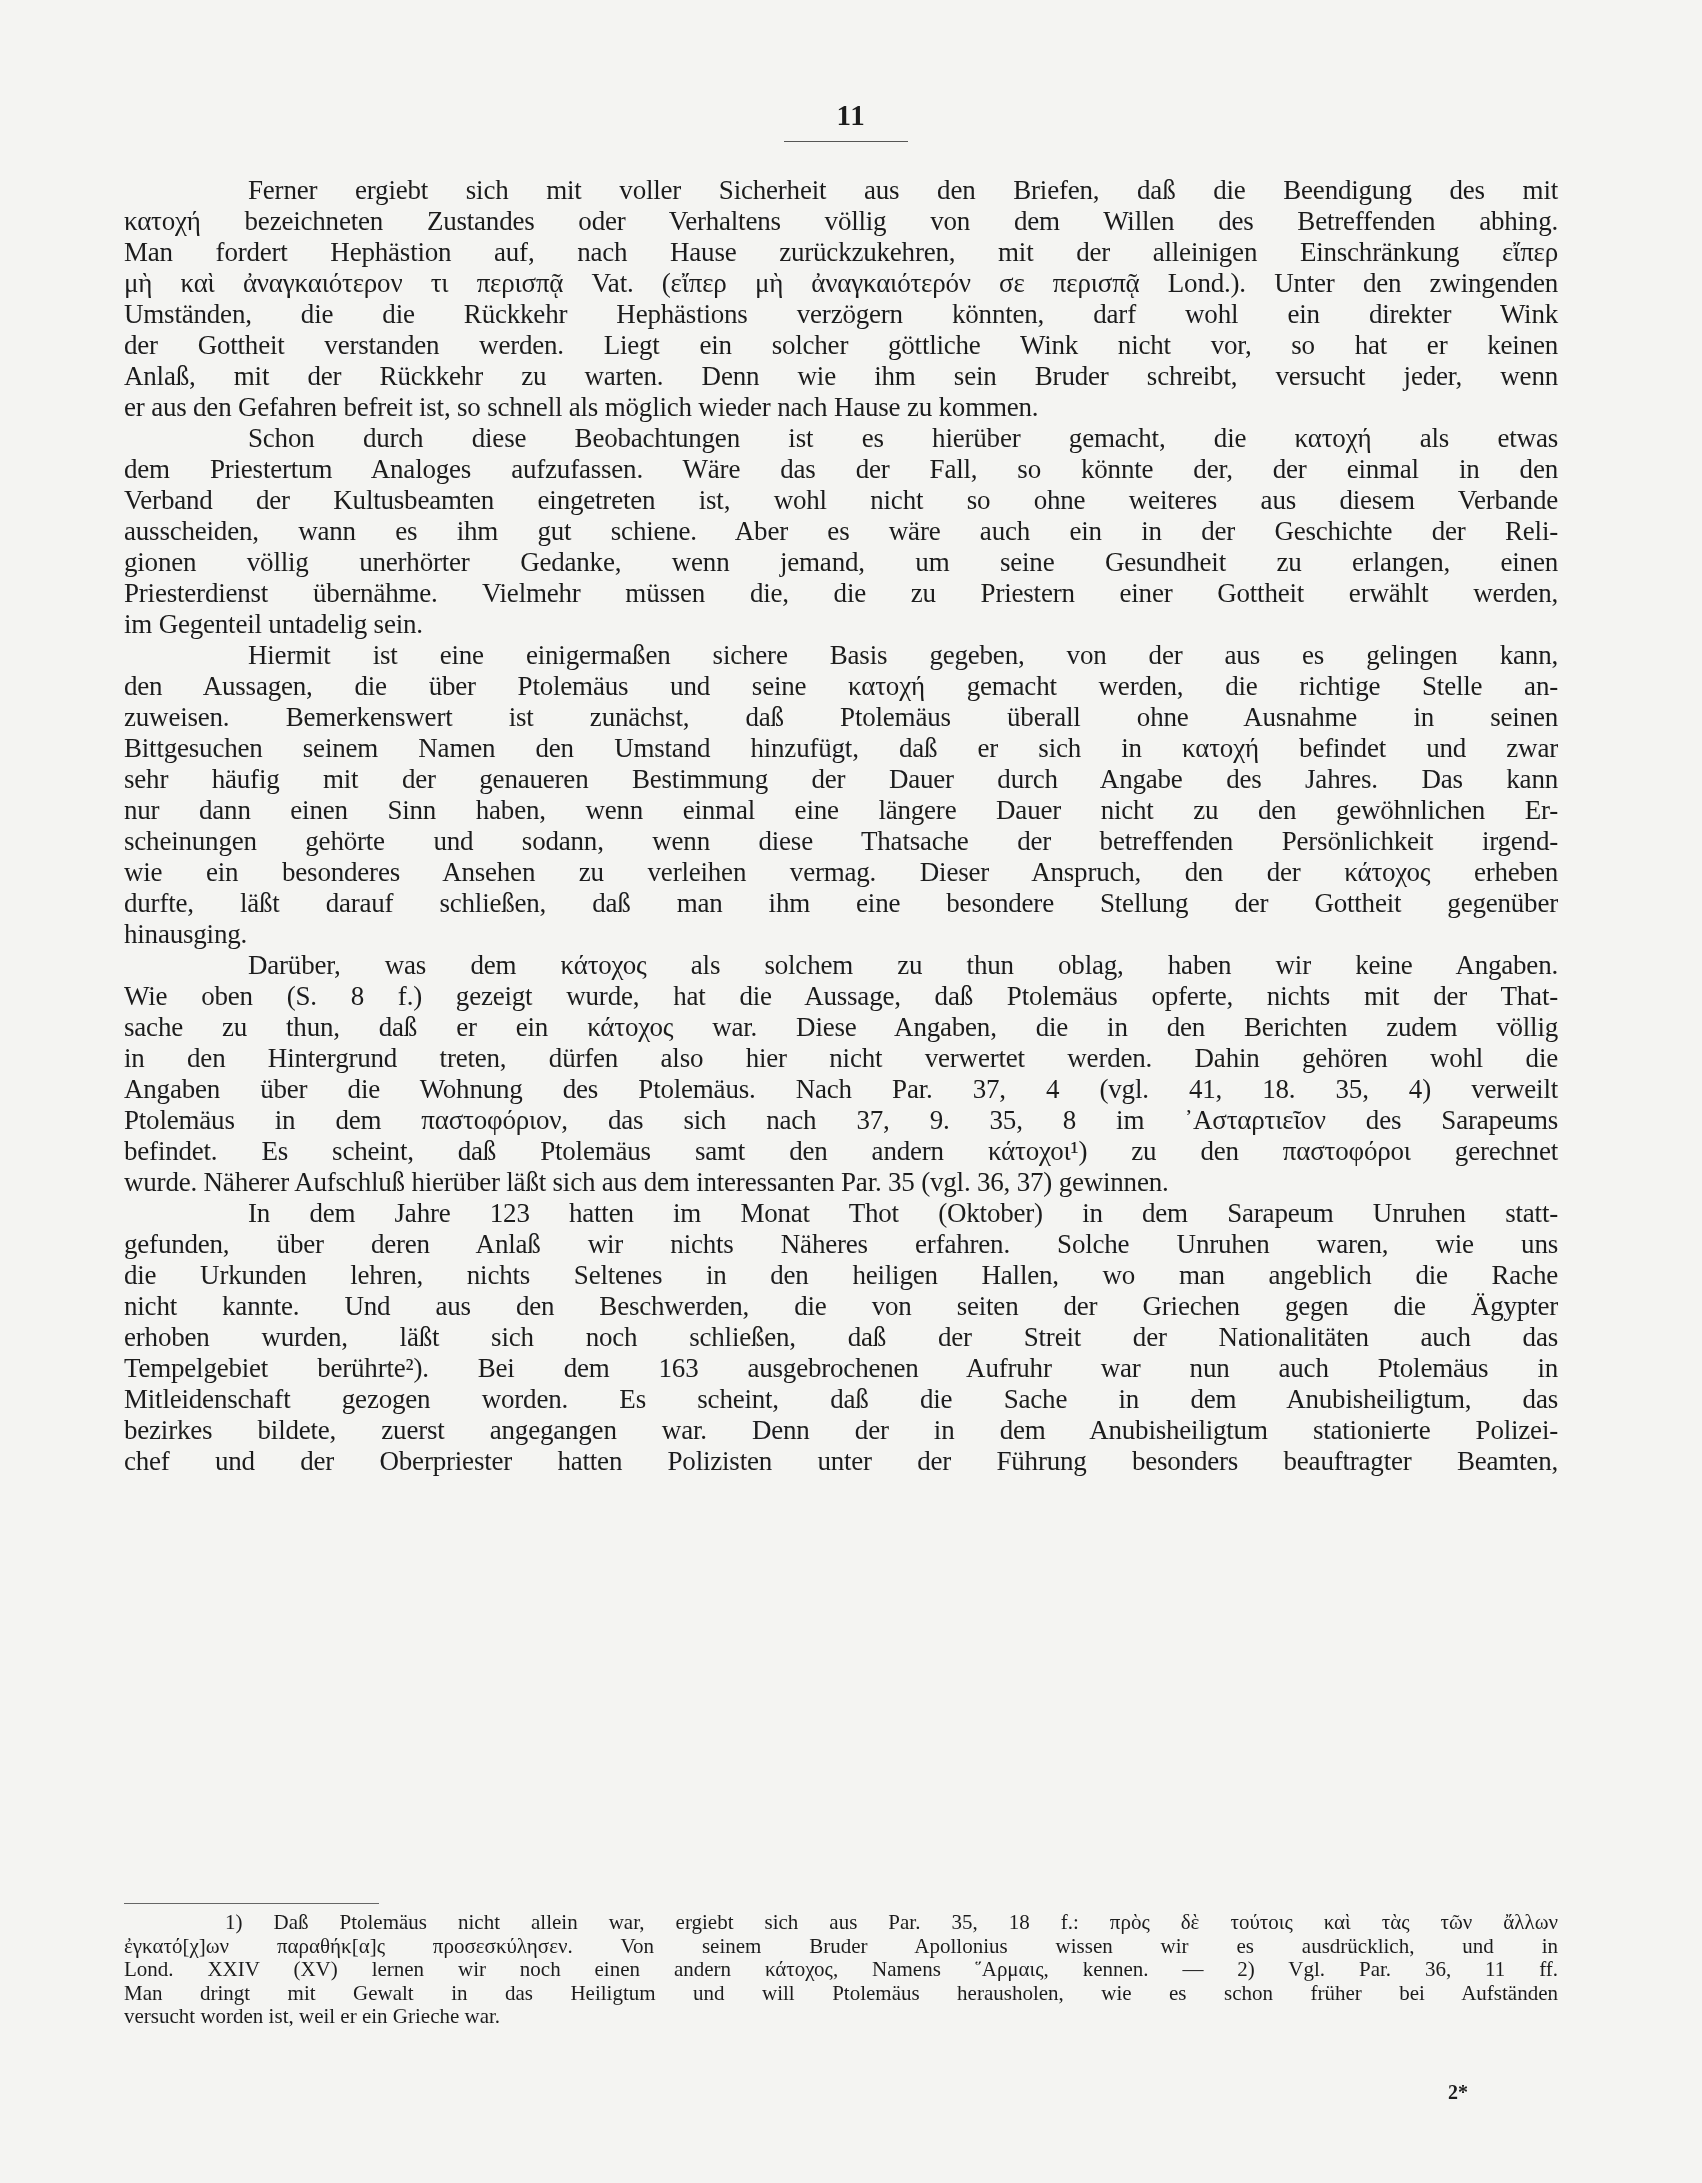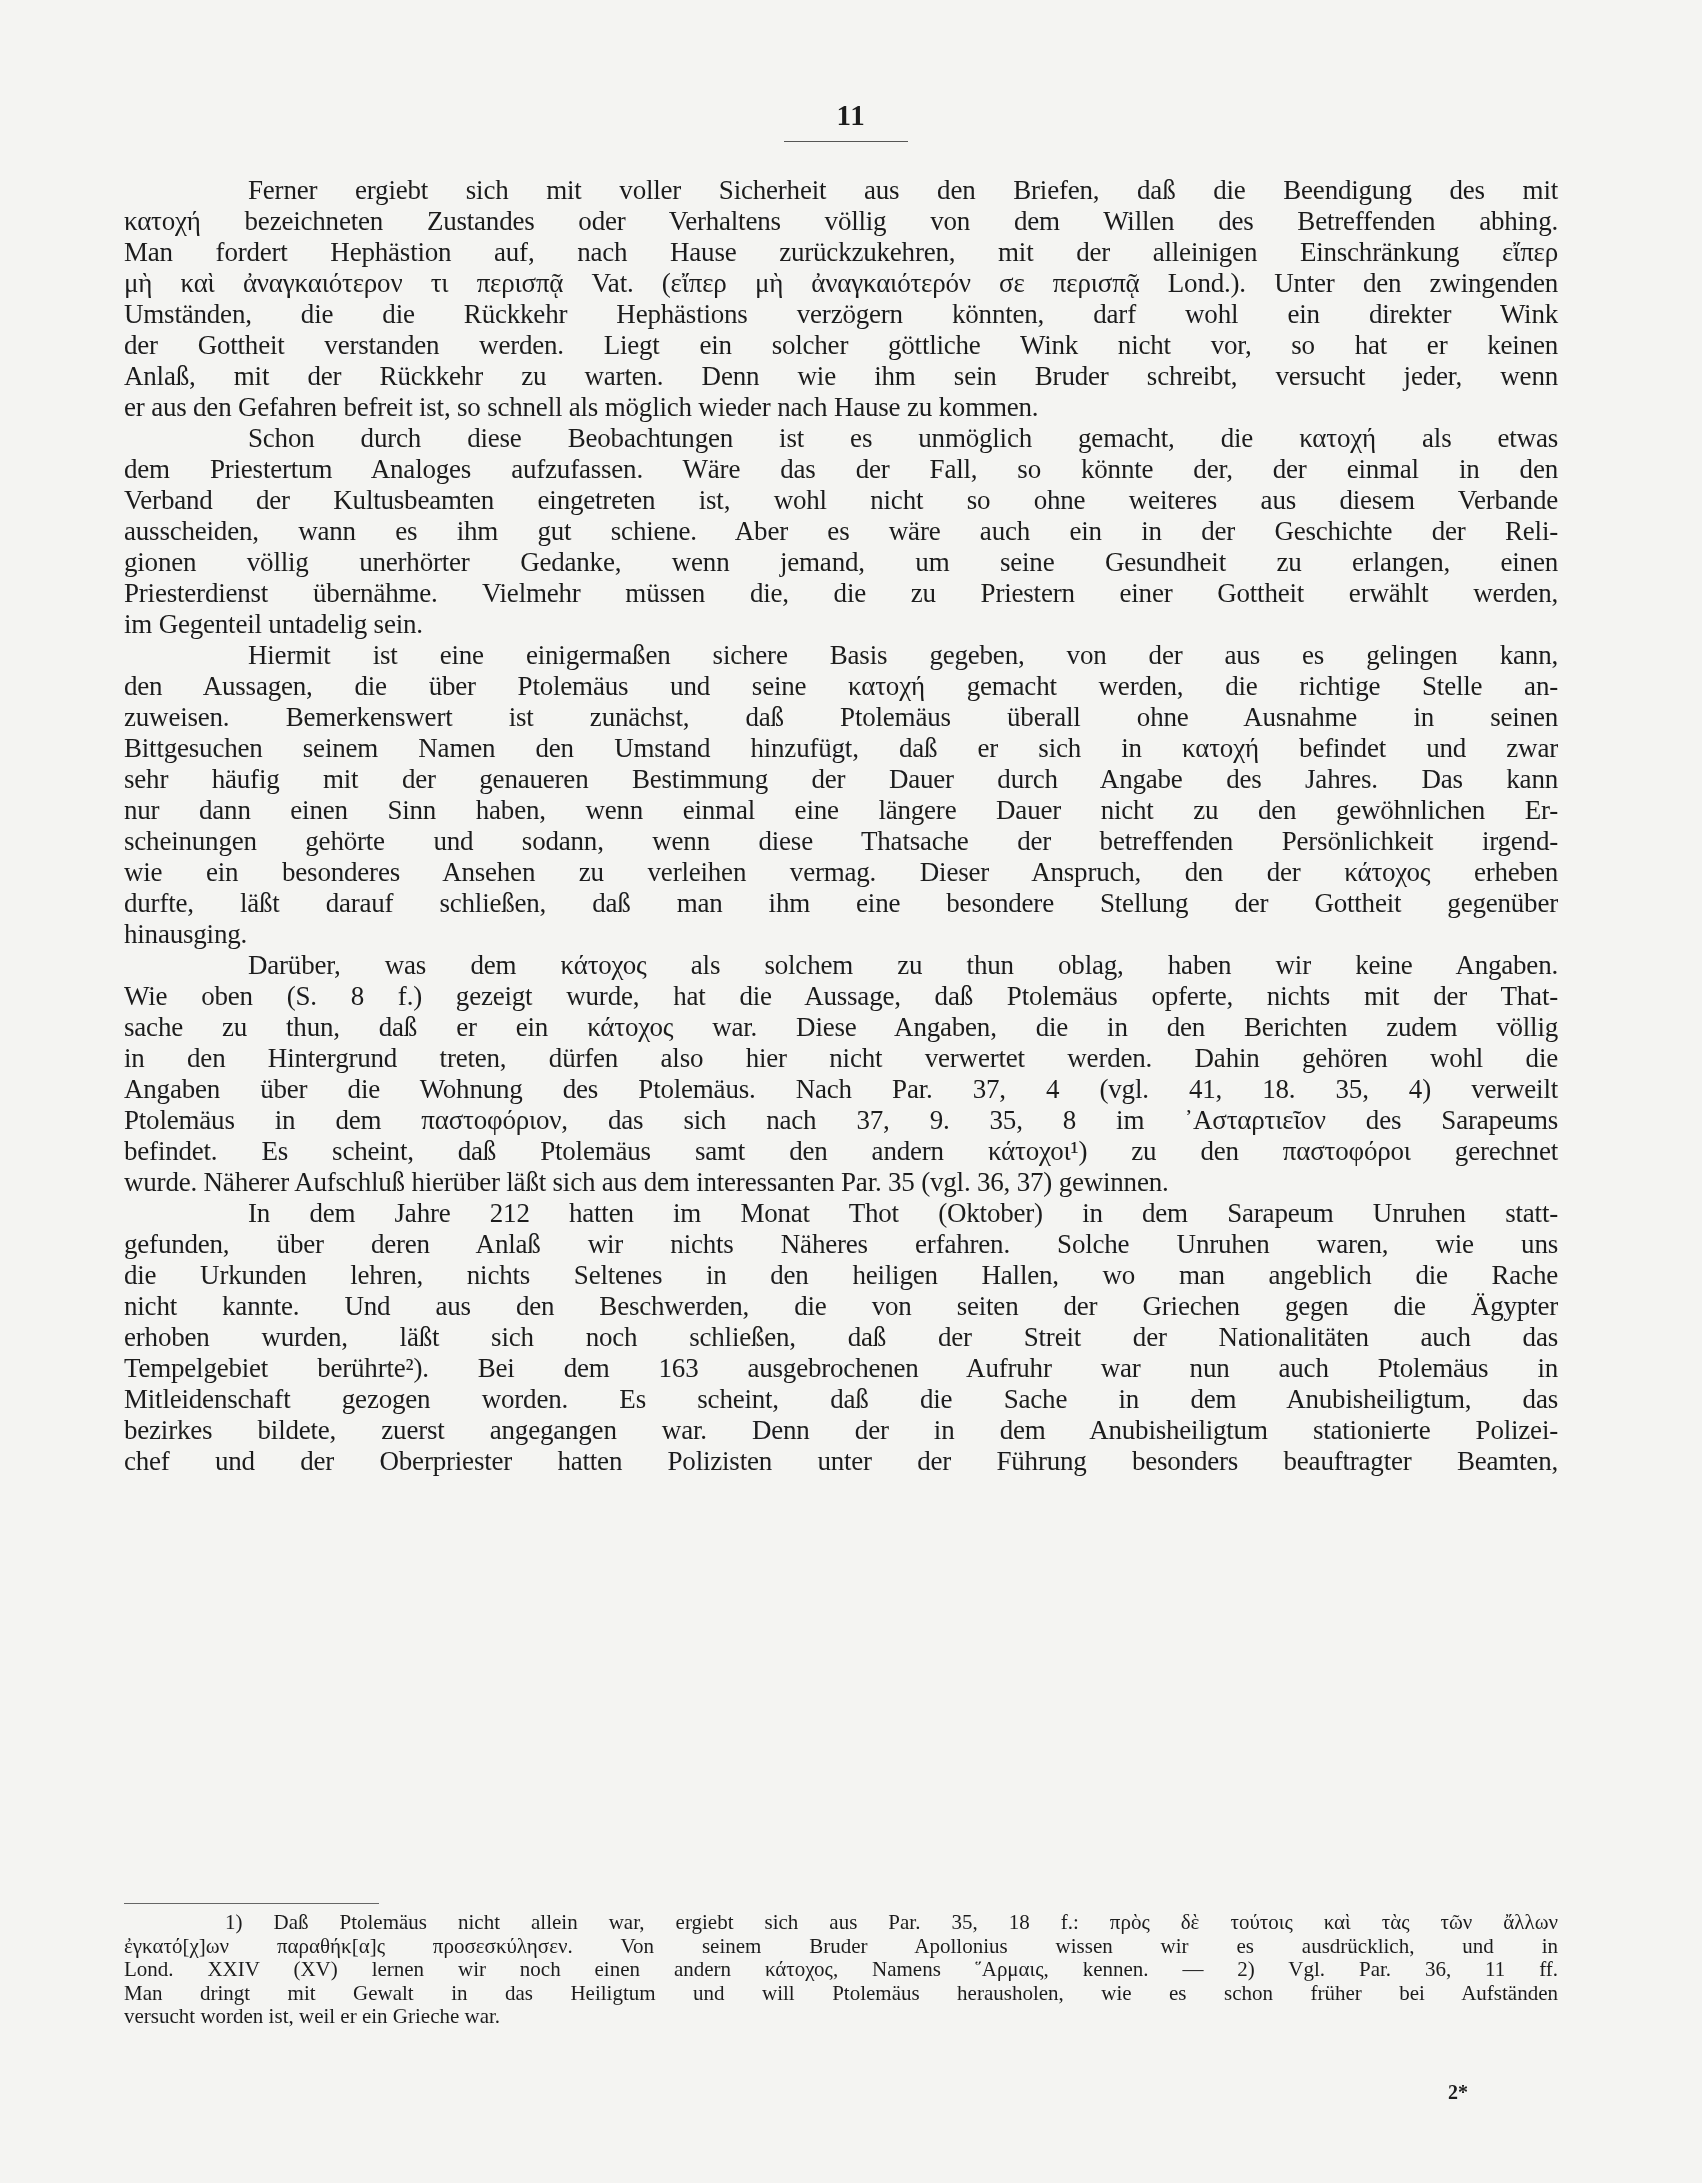--- a/index.html
+++ b/index.html
@@ -59,21 +59,21 @@
 
 <div class="body-text">
   <div class="line indent">Ferner ergiebt sich mit voller Sicherheit aus den Briefen, daß die Beendigung des mit</div>
   <div class="line">κατοχή bezeichneten Zustandes oder Verhaltens völlig von dem Willen des Betreffenden abhing.</div>
   <div class="line">Man fordert Hephästion auf, nach Hause zurückzukehren, mit der alleinigen Einschränkung εἴπερ</div>
   <div class="line">μὴ καὶ ἀναγκαιότερον τι περισπᾷ Vat. (εἴπερ μὴ ἀναγκαιότερόν σε περισπᾷ Lond.).  Unter den zwingenden</div>
   <div class="line">Umständen, die die Rückkehr Hephästions verzögern könnten, darf wohl ein direkter Wink</div>
   <div class="line">der Gottheit verstanden werden.  Liegt ein solcher göttliche Wink nicht vor, so hat er keinen</div>
   <div class="line">Anlaß, mit der Rückkehr zu warten.  Denn wie ihm sein Bruder schreibt, versucht jeder, wenn</div>
   <div class="line last">er aus den Gefahren befreit ist, so schnell als möglich wieder nach Hause zu kommen.</div>
-  <div class="line indent">Schon durch diese Beobachtungen ist es unmöglich gemacht, die κατοχή als etwas</div>
+  <div class="line indent">Schon durch diese Beobachtungen ist es hierüber gemacht, die κατοχή als etwas</div>
   <div class="line">dem Priestertum Analoges aufzufassen.  Wäre das der Fall, so könnte der, der einmal in den</div>
   <div class="line">Verband der Kultusbeamten eingetreten ist, wohl nicht so ohne weiteres aus diesem Verbande</div>
   <div class="line">ausscheiden, wann es ihm gut schiene.  Aber es wäre auch ein in der Geschichte der Reli-</div>
   <div class="line">gionen völlig unerhörter Gedanke, wenn jemand, um seine Gesundheit zu erlangen, einen</div>
   <div class="line">Priesterdienst übernähme.  Vielmehr müssen die, die zu Priestern einer Gottheit erwählt werden,</div>
   <div class="line last">im Gegenteil untadelig sein.</div>
   <div class="line indent">Hiermit ist eine einigermaßen sichere Basis gegeben, von der aus es gelingen kann,</div>
   <div class="line">den Aussagen, die über Ptolemäus und seine κατοχή gemacht werden, die richtige Stelle an-</div>
   <div class="line">zuweisen.  Bemerkenswert ist zunächst, daß Ptolemäus überall ohne Ausnahme in seinen</div>
   <div class="line">Bittgesuchen seinem Namen den Umstand hinzufügt, daß er sich in κατοχή befindet und zwar</div>
@@ -84,21 +84,21 @@
   <div class="line">durfte, läßt darauf schließen, daß man ihm eine besondere Stellung der Gottheit gegenüber</div>
   <div class="line last">hinausging.</div>
   <div class="line indent">Darüber, was dem κάτοχος als solchem zu thun oblag, haben wir keine Angaben.</div>
   <div class="line">Wie oben (S. 8 f.) gezeigt wurde, hat die Aussage, daß Ptolemäus opferte, nichts mit der That-</div>
   <div class="line">sache zu thun, daß er ein κάτοχος war.  Diese Angaben, die in den Berichten zudem völlig</div>
   <div class="line">in den Hintergrund treten, dürfen also hier nicht verwertet werden.  Dahin gehören wohl die</div>
   <div class="line">Angaben über die Wohnung des Ptolemäus.  Nach Par. 37, 4 (vgl. 41, 18. 35, 4) verweilt</div>
   <div class="line">Ptolemäus in dem παστοφόριον, das sich nach 37, 9. 35, 8 im ᾿Ασταρτιεῖον des Sarapeums</div>
   <div class="line">befindet.  Es scheint, daß Ptolemäus samt den andern κάτοχοι¹) zu den παστοφόροι gerechnet</div>
   <div class="line last">wurde.  Näherer Aufschluß hierüber läßt sich aus dem interessanten Par. 35 (vgl. 36, 37) gewinnen.</div>
-  <div class="line indent">In dem Jahre 212 hatten im Monat Thot (Oktober) in dem Sarapeum Unruhen statt-</div>
+  <div class="line indent">In dem Jahre 123 hatten im Monat Thot (Oktober) in dem Sarapeum Unruhen statt-</div>
   <div class="line">gefunden, über deren Anlaß wir nichts Näheres erfahren.  Solche Unruhen waren, wie uns</div>
   <div class="line">die Urkunden lehren, nichts Seltenes in den heiligen Hallen, wo man angeblich die Rache</div>
   <div class="line">nicht kannte.  Und aus den Beschwerden, die von seiten der Griechen gegen die Ägypter</div>
   <div class="line">erhoben wurden, läßt sich noch schließen, daß der Streit der Nationalitäten auch das</div>
   <div class="line">Tempelgebiet berührte²).  Bei dem 163 ausgebrochenen Aufruhr war nun auch Ptolemäus in</div>
   <div class="line">Mitleidenschaft gezogen worden.  Es scheint, daß die Sache in dem Anubisheiligtum, das</div>
   <div class="line">bezirkes bildete, zuerst angegangen war.  Denn der in dem Anubisheiligtum stationierte Polizei-</div>
   <div class="line">chef und der Oberpriester hatten Polizisten unter der Führung besonders beauftragter Beamten,</div>
 </div>
 

